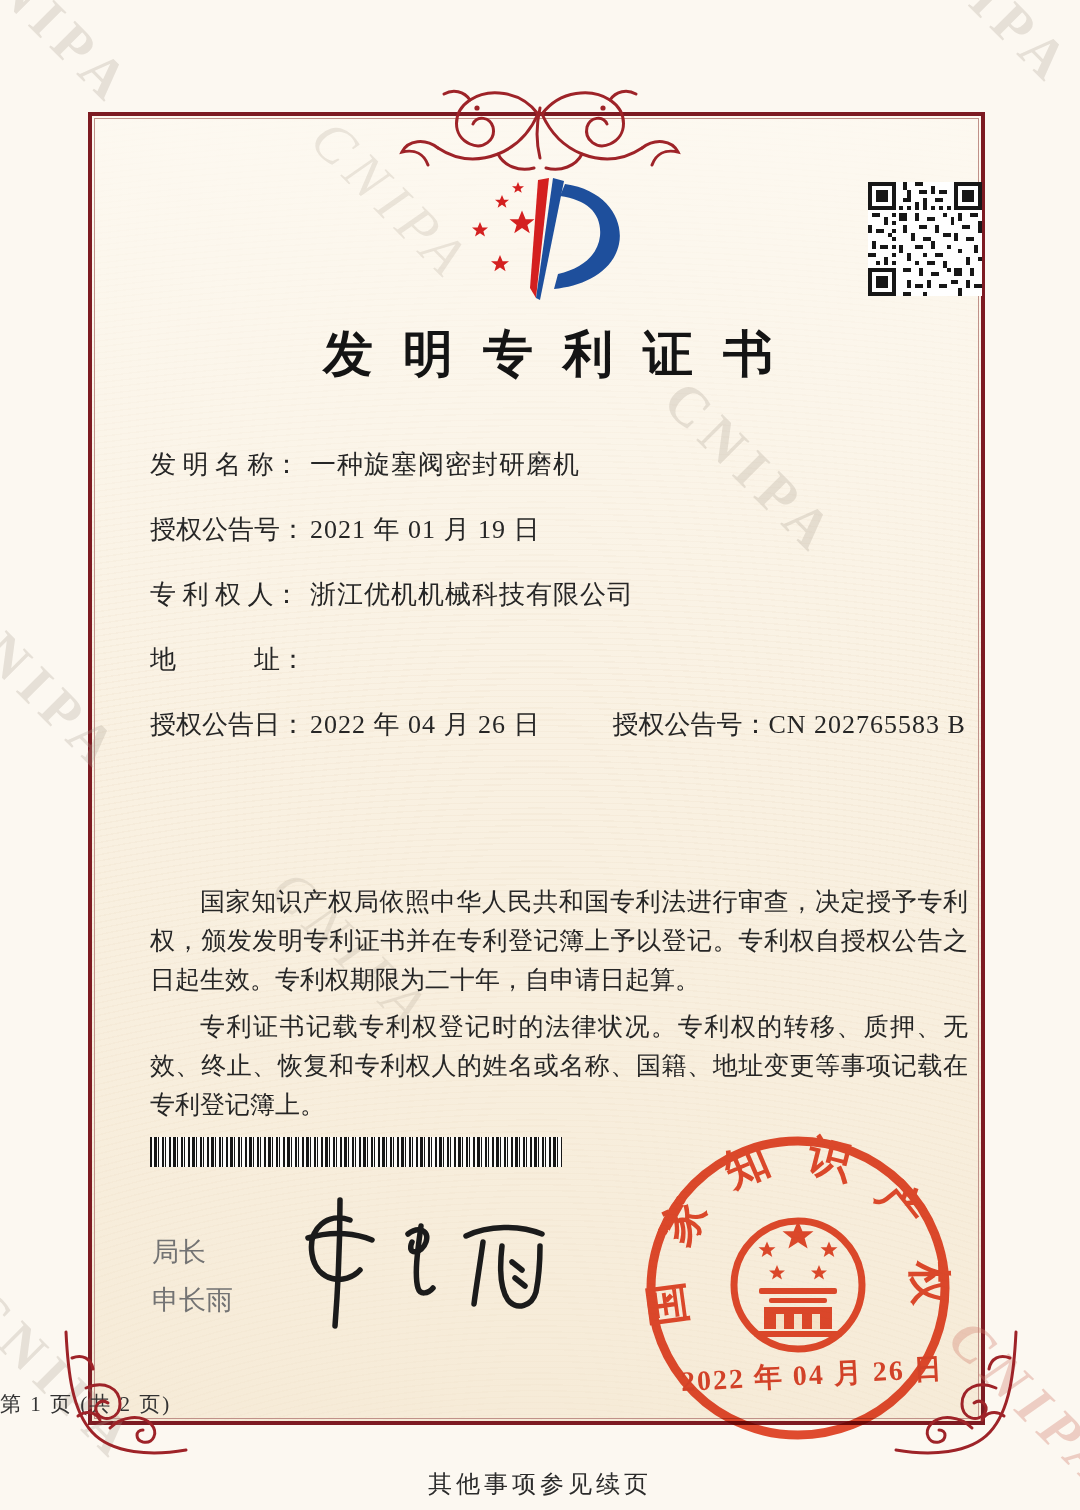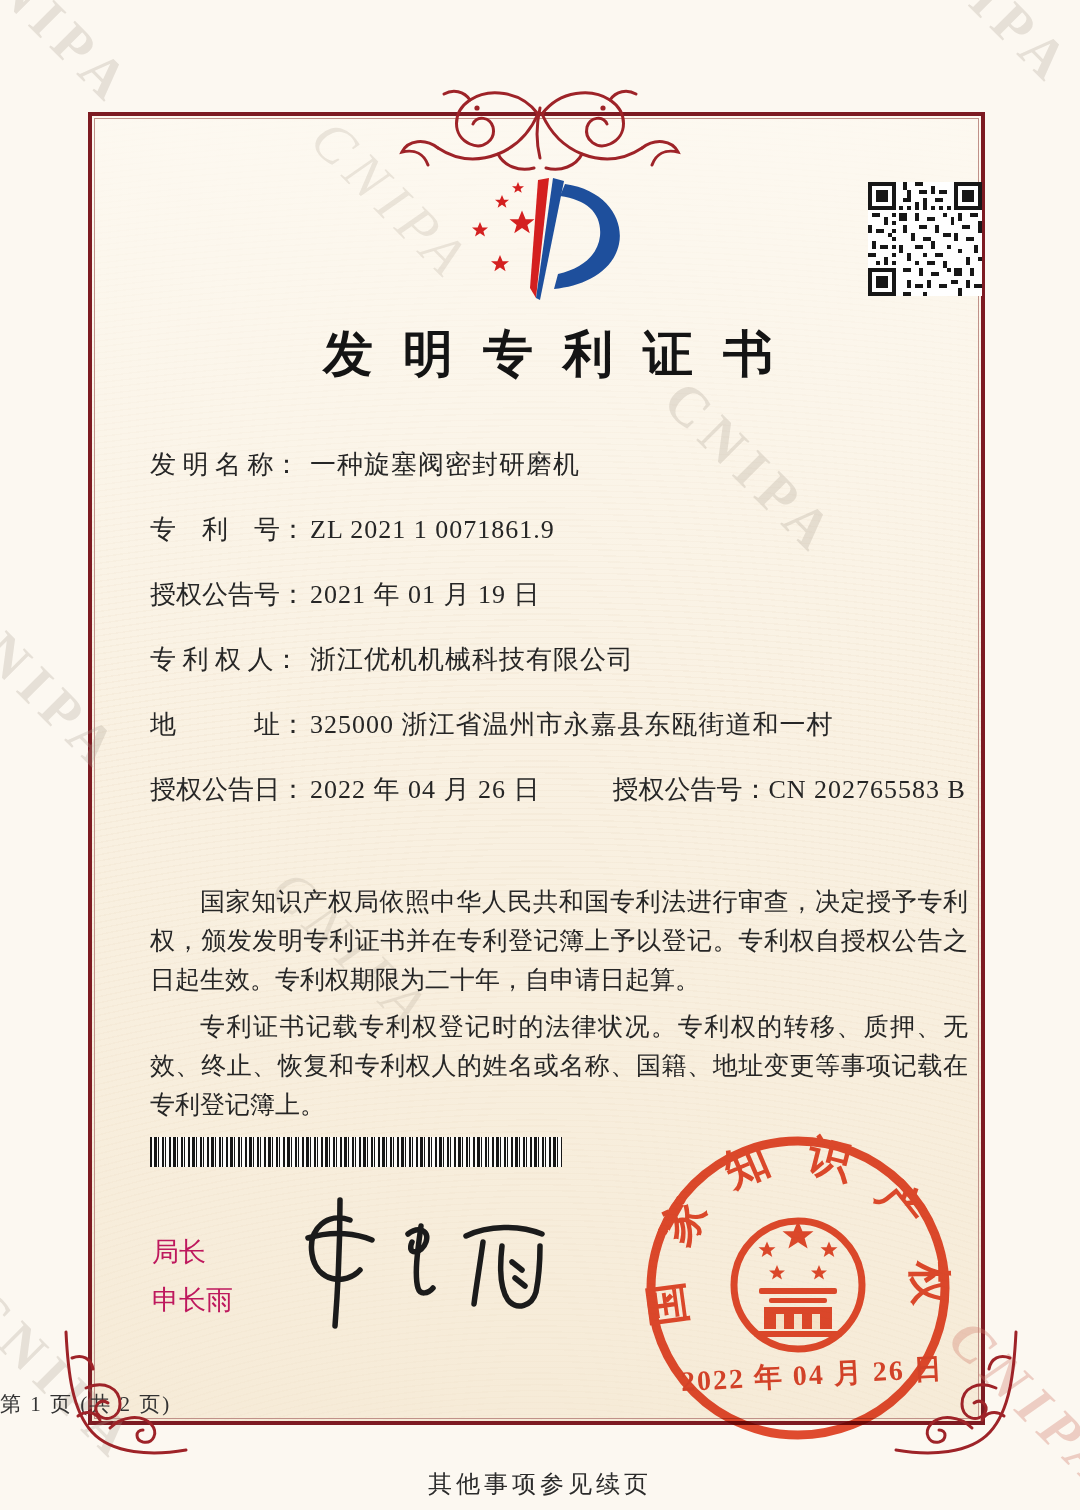--- a/index.html
+++ b/index.html
@@ -38,21 +38,21 @@
   
   #paras{left:150px;top:882px;width:818px;font-size:25px;line-height:39px;color:#262626;
          text-align:justify;}
   #paras p{margin:0 0 8px 0;text-indent:2em;}
 
   
   #barcode{left:150px;top:1137px;width:412px;height:30px;background:
     repeating-linear-gradient(90deg,#161616 0 2px,#fdfcfa 2px 4px,#161616 4px 7px,#fdfcfa 7px 8px,
       #161616 8px 9px,#fdfcfa 9px 12px,#161616 12px 14px,#fdfcfa 14px 15px,#161616 15px 16px,#fdfcfa 16px 19px);}
 
-  #signer{left:152px;top:1228px;font-size:27px;line-height:48px;color:#be185d;}
+  #signer{left:152px;top:1228px;font-size:27px;line-height:48px;color:#737373;}
   #signature{left:288px;top:1192px;}
   #seal{left:643px;top:1133px;z-index:5;mix-blend-mode:multiply;}
 
   #page-num{left:0;top:1390px;width:1080px;text-align:left;font-size:21px;color:#333;letter-spacing:2px;}
   #footer-note{left:0;top:1468px;width:1080px;text-align:center;font-size:24px;color:#2b2b2b;letter-spacing:4px;}
 
   #logo{left:452px;top:168px;}
   #qr{left:868px;top:182px;}
   #ornament-top{left:370px;top:82px;z-index:4;}
   #flourish-bl{left:58px;top:1330px;z-index:4;}
@@ -152,34 +152,29 @@
   </svg>
 
   <div id="page-title" class="content">发明专利证书</div>
 
   <div id="fields" class="content">
     <div class="frow">
       <span class="flabel">发 明 名 称：</span>
       <span class="fvalue">一种旋塞阀密封研磨机</span>
     </div>
     <div class="frow">
-      <span class="flabel">专　利　号：</span>
-      <span class="fvalue">ZL 2021 1 0071861.9</span>
-    </div>
-    <div class="frow">
       <span class="flabel">授权公告号：</span>
       <span class="fvalue">2021 年 01 月 19 日</span>
     </div>
     <div class="frow">
       <span class="flabel">专 利 权 人：</span>
       <span class="fvalue">浙江优机机械科技有限公司</span>
     </div>
     <div class="frow">
       <span class="flabel">地　　　址：</span>
-      <span class="fvalue">325000 浙江省温州市永嘉县东瓯街道和一村</span>
     </div>
     <div class="frow">
       <span class="flabel">授权公告日：</span>
       <span class="fvalue">2022 年 04 月 26 日</span>
       <span class="gsp"></span>
       <span class="flabel2">授权公告号：</span>
       <span class="fvalue">CN 202765583 B</span>
     </div>
   </div>
 

